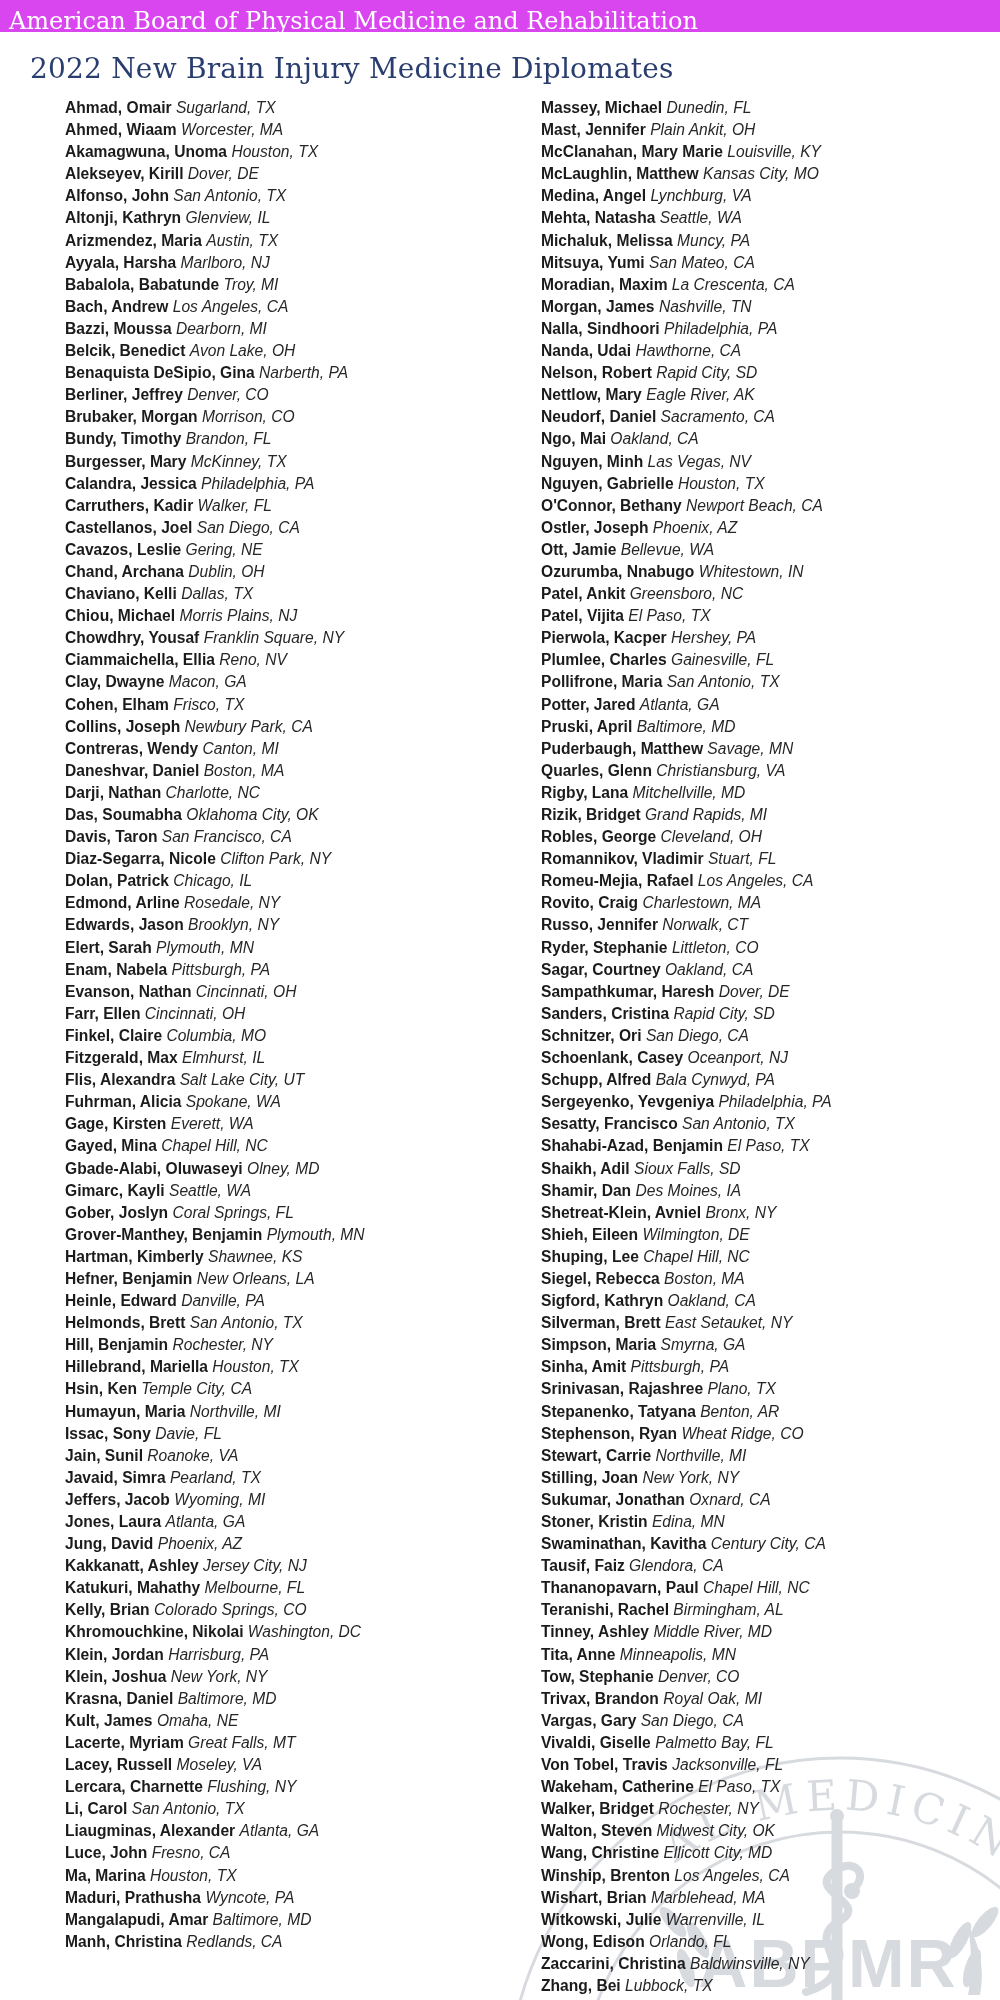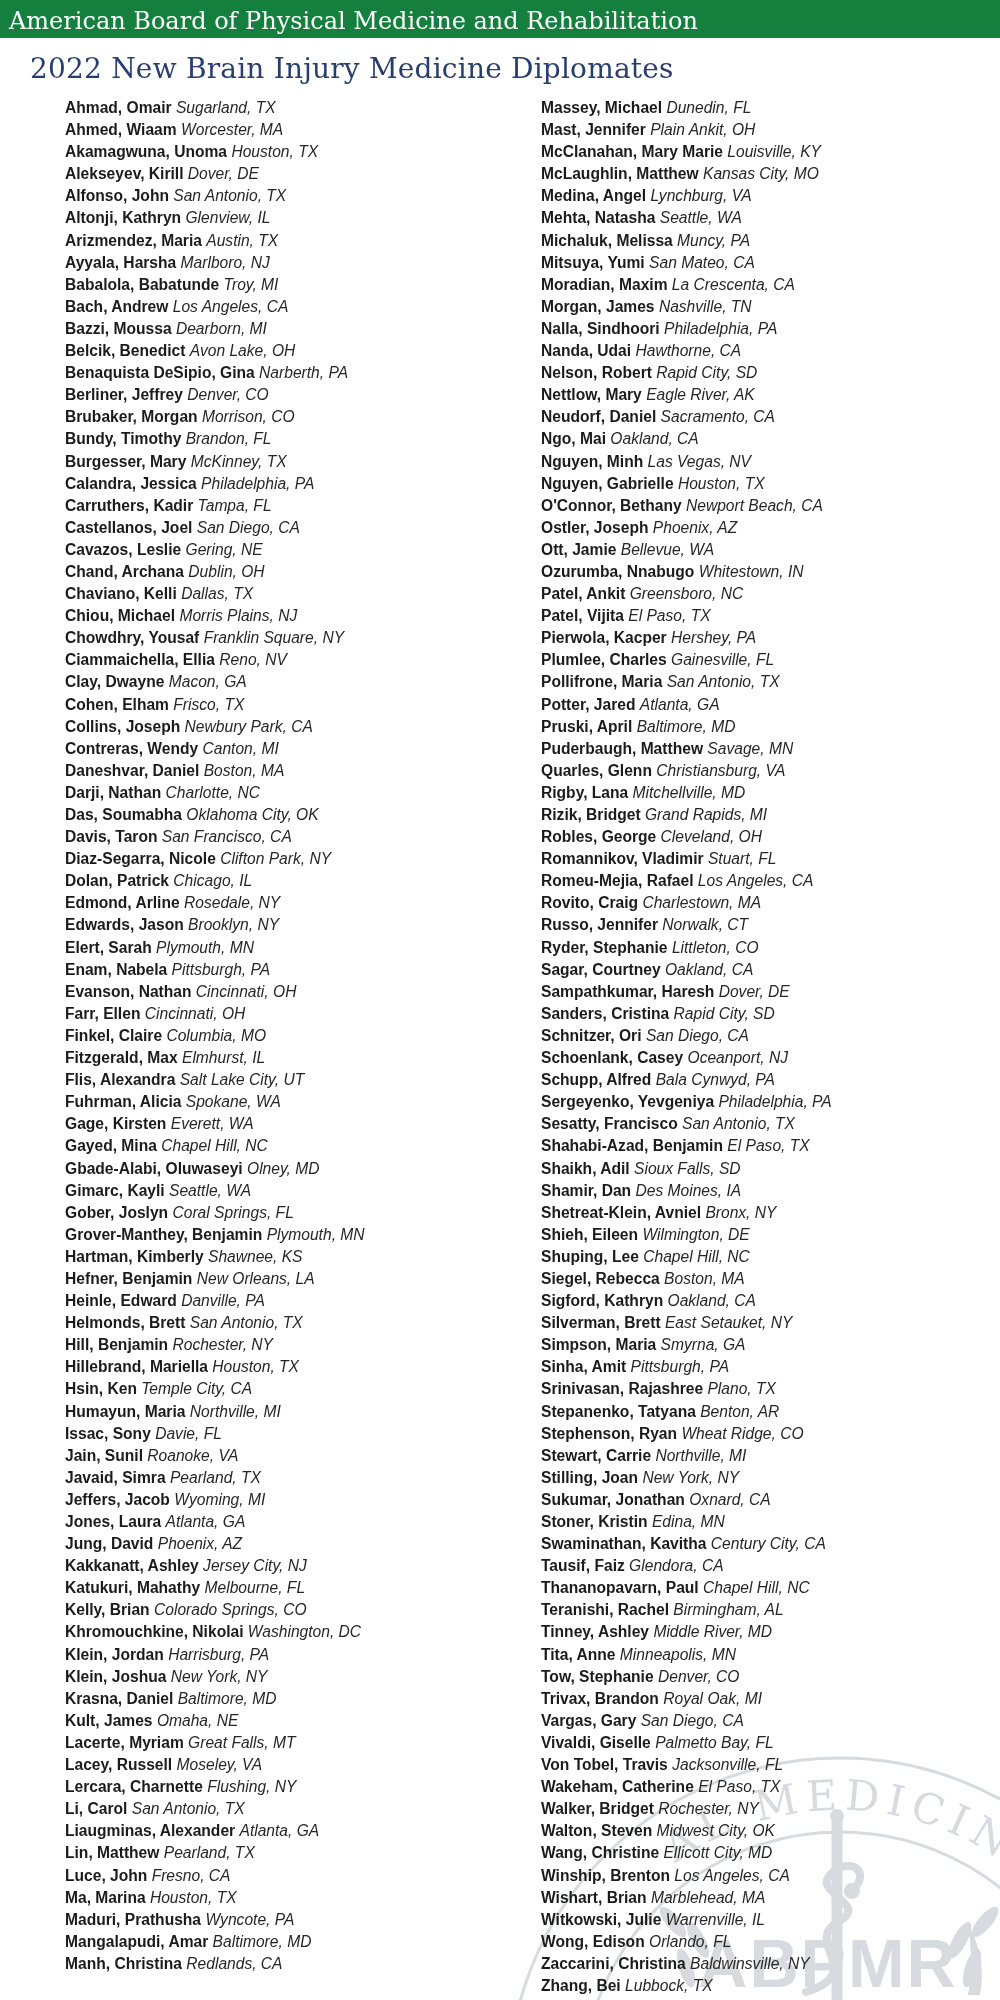--- a/index.html
+++ b/index.html
@@ -2,22 +2,22 @@
 <html><head>
 <meta charset="utf-8">
 <style>
   html,body{margin:0;padding:0;}
   body{
     width:1000px;height:2000px;position:relative;overflow:hidden;
     background:#ffffff;
     font-family:"Liberation Sans","DejaVu Sans",sans-serif;
   }
   .topbar{
-    position:absolute;left:0;top:0;width:1000px;height:38px;
-    background:#15803d;color:#ffffff;
+    position:absolute;left:0;top:0;width:1000px;height:32px;
+    background:#d946ef;color:#ffffff;
     font-family:"DejaVu Serif","Liberation Serif",serif;
     font-size:24px;line-height:42px;
     padding-left:9px;box-sizing:border-box;
     white-space:nowrap;
   }
   .page-title{
     position:absolute;left:30px;top:52px;
     font-family:"DejaVu Serif","Liberation Serif",serif;
     font-size:28px;font-weight:500;color:#293d6f;
     letter-spacing:.2px;white-space:nowrap;
@@ -93,21 +93,21 @@
       <div class="row"><span class="nm">Babalola, Babatunde</span> <span class="loc">Troy, MI</span></div>
       <div class="row"><span class="nm">Bach, Andrew</span> <span class="loc">Los Angeles, CA</span></div>
       <div class="row"><span class="nm">Bazzi, Moussa</span> <span class="loc">Dearborn, MI</span></div>
       <div class="row"><span class="nm">Belcik, Benedict</span> <span class="loc">Avon Lake, OH</span></div>
       <div class="row"><span class="nm">Benaquista DeSipio, Gina</span> <span class="loc">Narberth, PA</span></div>
       <div class="row"><span class="nm">Berliner, Jeffrey</span> <span class="loc">Denver, CO</span></div>
       <div class="row"><span class="nm">Brubaker, Morgan</span> <span class="loc">Morrison, CO</span></div>
       <div class="row"><span class="nm">Bundy, Timothy</span> <span class="loc">Brandon, FL</span></div>
       <div class="row"><span class="nm">Burgesser, Mary</span> <span class="loc">McKinney, TX</span></div>
       <div class="row"><span class="nm">Calandra, Jessica</span> <span class="loc">Philadelphia, PA</span></div>
-      <div class="row"><span class="nm">Carruthers, Kadir</span> <span class="loc">Tampa, FL</span></div>
+      <div class="row"><span class="nm">Carruthers, Kadir</span> <span class="loc">Walker, FL</span></div>
       <div class="row"><span class="nm">Castellanos, Joel</span> <span class="loc">San Diego, CA</span></div>
       <div class="row"><span class="nm">Cavazos, Leslie</span> <span class="loc">Gering, NE</span></div>
       <div class="row"><span class="nm">Chand, Archana</span> <span class="loc">Dublin, OH</span></div>
       <div class="row"><span class="nm">Chaviano, Kelli</span> <span class="loc">Dallas, TX</span></div>
       <div class="row"><span class="nm">Chiou, Michael</span> <span class="loc">Morris Plains, NJ</span></div>
       <div class="row"><span class="nm">Chowdhry, Yousaf</span> <span class="loc">Franklin Square, NY</span></div>
       <div class="row"><span class="nm">Ciammaichella, Ellia</span> <span class="loc">Reno, NV</span></div>
       <div class="row"><span class="nm">Clay, Dwayne</span> <span class="loc">Macon, GA</span></div>
       <div class="row"><span class="nm">Cohen, Elham</span> <span class="loc">Frisco, TX</span></div>
       <div class="row"><span class="nm">Collins, Joseph</span> <span class="loc">Newbury Park, CA</span></div>
@@ -154,21 +154,20 @@
       <div class="row"><span class="nm">Khromouchkine, Nikolai</span> <span class="loc">Washington, DC</span></div>
       <div class="row"><span class="nm">Klein, Jordan</span> <span class="loc">Harrisburg, PA</span></div>
       <div class="row"><span class="nm">Klein, Joshua</span> <span class="loc">New York, NY</span></div>
       <div class="row"><span class="nm">Krasna, Daniel</span> <span class="loc">Baltimore, MD</span></div>
       <div class="row"><span class="nm">Kult, James</span> <span class="loc">Omaha, NE</span></div>
       <div class="row"><span class="nm">Lacerte, Myriam</span> <span class="loc">Great Falls, MT</span></div>
       <div class="row"><span class="nm">Lacey, Russell</span> <span class="loc">Moseley, VA</span></div>
       <div class="row"><span class="nm">Lercara, Charnette</span> <span class="loc">Flushing, NY</span></div>
       <div class="row"><span class="nm">Li, Carol</span> <span class="loc">San Antonio, TX</span></div>
       <div class="row"><span class="nm">Liaugminas, Alexander</span> <span class="loc">Atlanta, GA</span></div>
-      <div class="row"><span class="nm">Lin, Matthew</span> <span class="loc">Pearland, TX</span></div>
       <div class="row"><span class="nm">Luce, John</span> <span class="loc">Fresno, CA</span></div>
       <div class="row"><span class="nm">Ma, Marina</span> <span class="loc">Houston, TX</span></div>
       <div class="row"><span class="nm">Maduri, Prathusha</span> <span class="loc">Wyncote, PA</span></div>
       <div class="row"><span class="nm">Mangalapudi, Amar</span> <span class="loc">Baltimore, MD</span></div>
       <div class="row"><span class="nm">Manh, Christina</span> <span class="loc">Redlands, CA</span></div>
     </div>
   <div class="col right">
       <div class="row"><span class="nm">Massey, Michael</span> <span class="loc">Dunedin, FL</span></div>
       <div class="row"><span class="nm">Mast, Jennifer</span> <span class="loc">Plain Ankit, OH</span></div>
       <div class="row"><span class="nm">McClanahan, Mary Marie</span> <span class="loc">Louisville, KY</span></div>

